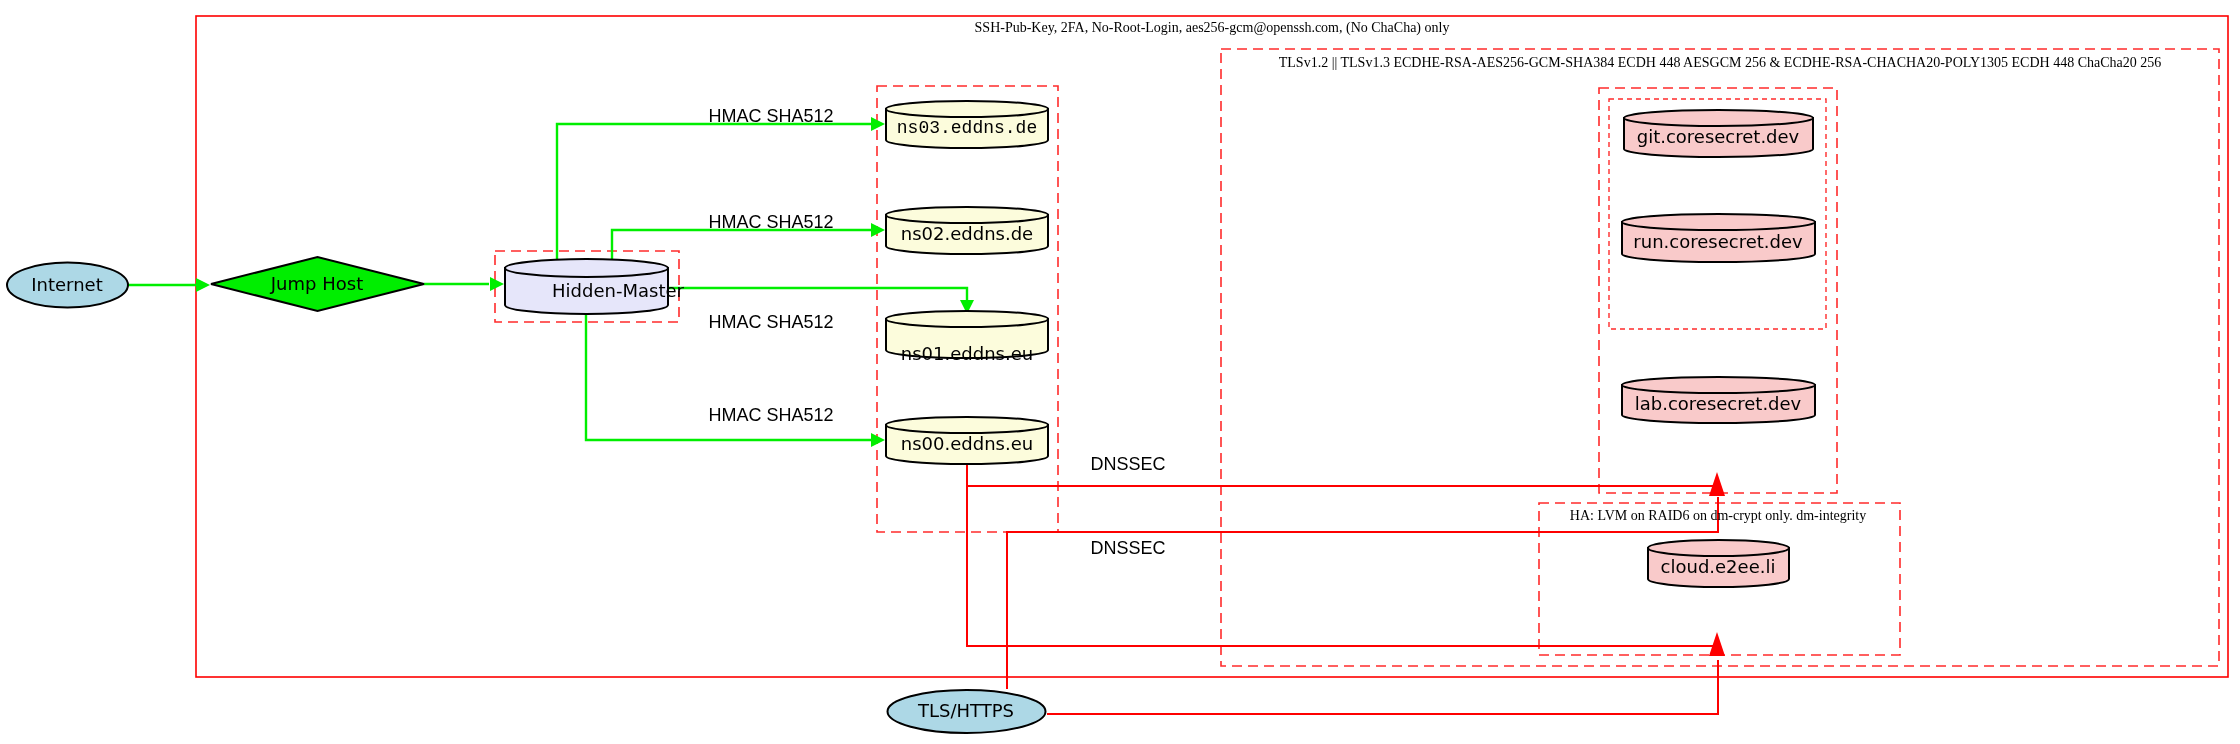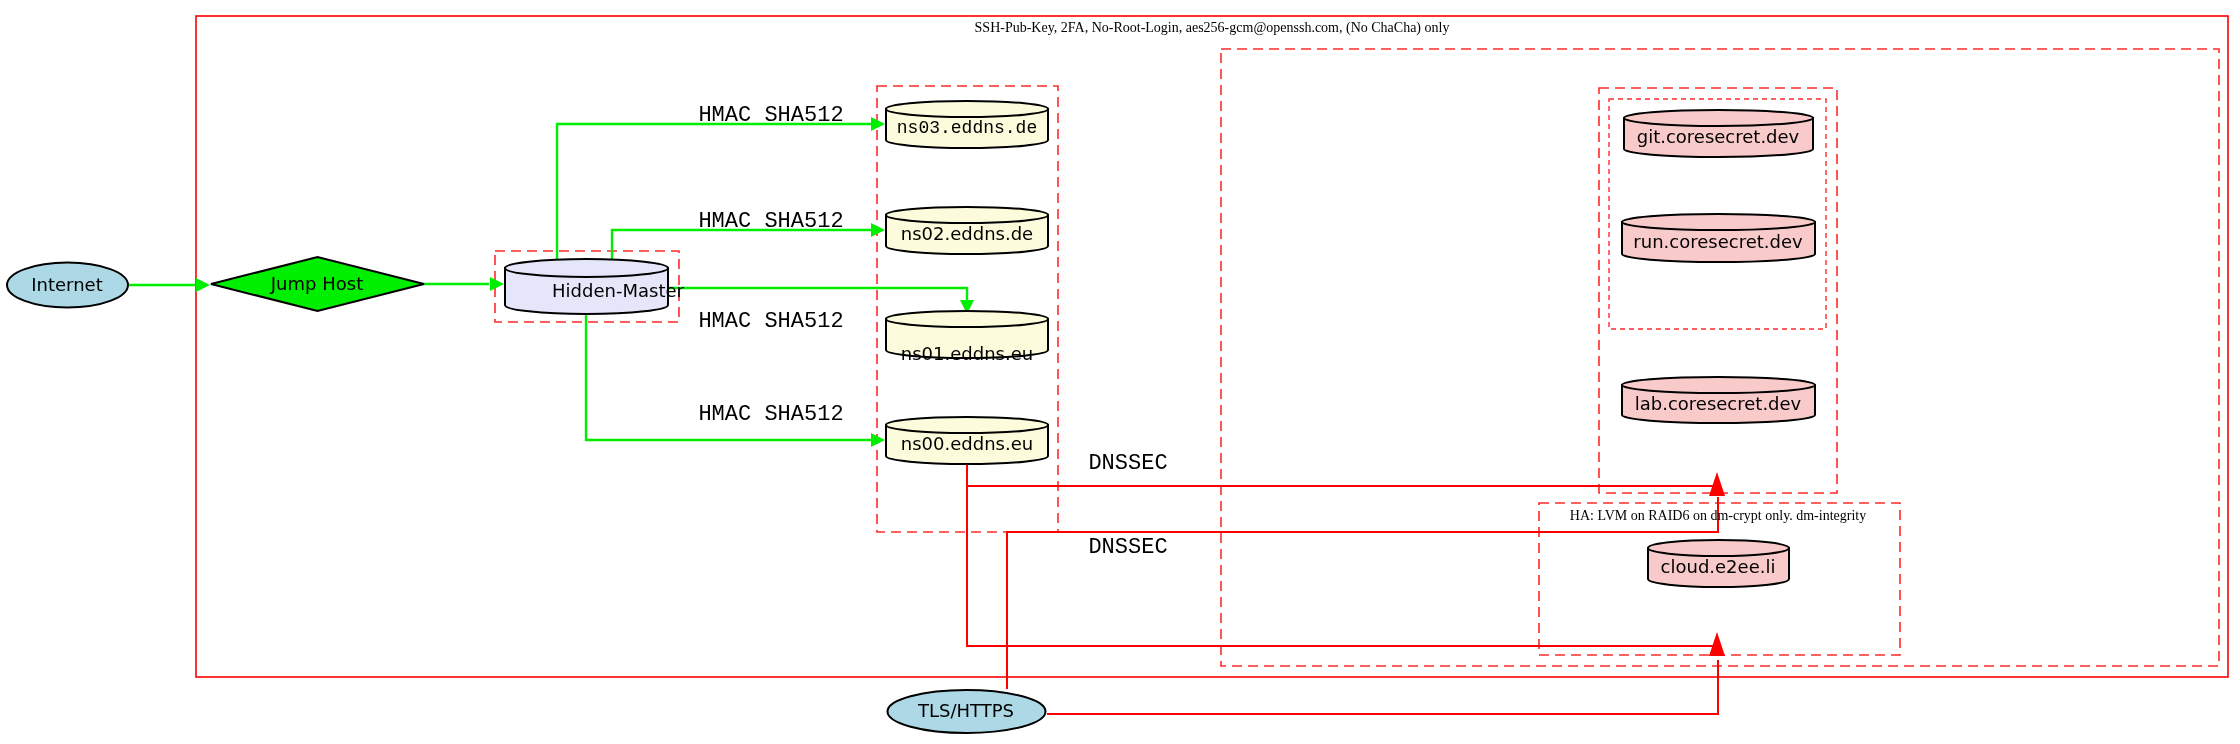--- a/index.html
+++ b/index.html
@@ -12,21 +12,21 @@
   }
   .stage svg{position:absolute;left:0;top:0;}
   .lbl{
     position:absolute;
     transform:translate(-50%,-50%);
     white-space:nowrap;
     color:#000;
     line-height:1;
   }
   .sans{font-family:"DejaVu Sans",sans-serif;font-size:18px;}
-  .serif{font-family:Liberation Mono, monospace;font-size:22px;}
+  .serif{font-family:Liberation Sans, sans-serif;font-size:18px;}
   .cluster-lbl{font-family:"Liberation Serif","DejaVu Serif",serif;font-size:14px;}
 </style>
 </head>
 <body>
 
 <div class="stage">
 
   <svg width="2240" height="744" viewBox="0 0 2240 744">
 
     <rect x="196" y="16" width="2032" height="661" fill="none" stroke="#fe0000" stroke-width="1.6"></rect>
@@ -93,20 +93,21 @@
       <path d="M1622 385 L1622 415 A96.5 8 0 0 0 1815 415 L1815 385 Z" fill="#f9caca" stroke="#000" stroke-width="2"></path>
       <ellipse cx="1718.5" cy="385" rx="96.5" ry="8" fill="#f9caca" stroke="#000" stroke-width="2"></ellipse>
     </g>
     <g>
       <path d="M1648 548 L1648 579 A70.5 8 0 0 0 1789 579 L1789 548 Z" fill="#f9caca" stroke="#000" stroke-width="2"></path>
       <ellipse cx="1718.5" cy="548" rx="70.5" ry="8" fill="#f9caca" stroke="#000" stroke-width="2"></ellipse>
     </g>
   </svg>
 
   <div class="lbl cluster-lbl" style="left:1212px;top:28px;">SSH-Pub-Key, 2FA, No-Root-Login, aes256-gcm@openssh.com, (No ChaCha) only</div>
+  <div class="lbl cluster-lbl" style="left:1720px;top:63px;">TLSv1.2 || TLSv1.3 ECDHE-RSA-AES256-GCM-SHA384 ECDH 448 AESGCM 256 &amp; ECDHE-RSA-CHACHA20-POLY1305 ECDH 448 ChaCha20 256</div>
   <div class="lbl cluster-lbl" style="left:1718px;top:516px;">HA: LVM on RAID6 on dm-crypt only. dm-integrity</div>
 
   <div class="lbl serif" style="left:771px;top:116px;">HMAC SHA512</div>
   <div class="lbl serif" style="left:771px;top:222px;">HMAC SHA512</div>
   <div class="lbl serif" style="left:771px;top:322px;">HMAC SHA512</div>
   <div class="lbl serif" style="left:771px;top:415px;">HMAC SHA512</div>
   <div class="lbl serif" style="left:1128px;top:464px;">DNSSEC</div>
   <div class="lbl serif" style="left:1128px;top:548px;">DNSSEC</div>
 
   <div class="lbl sans" style="left:67px;top:285px;">Internet</div>

